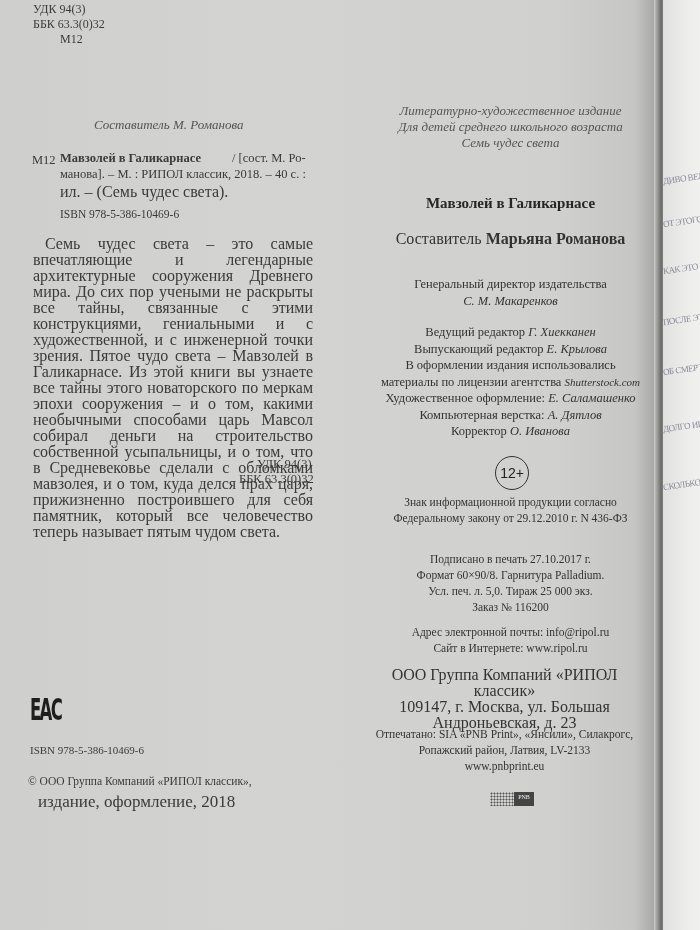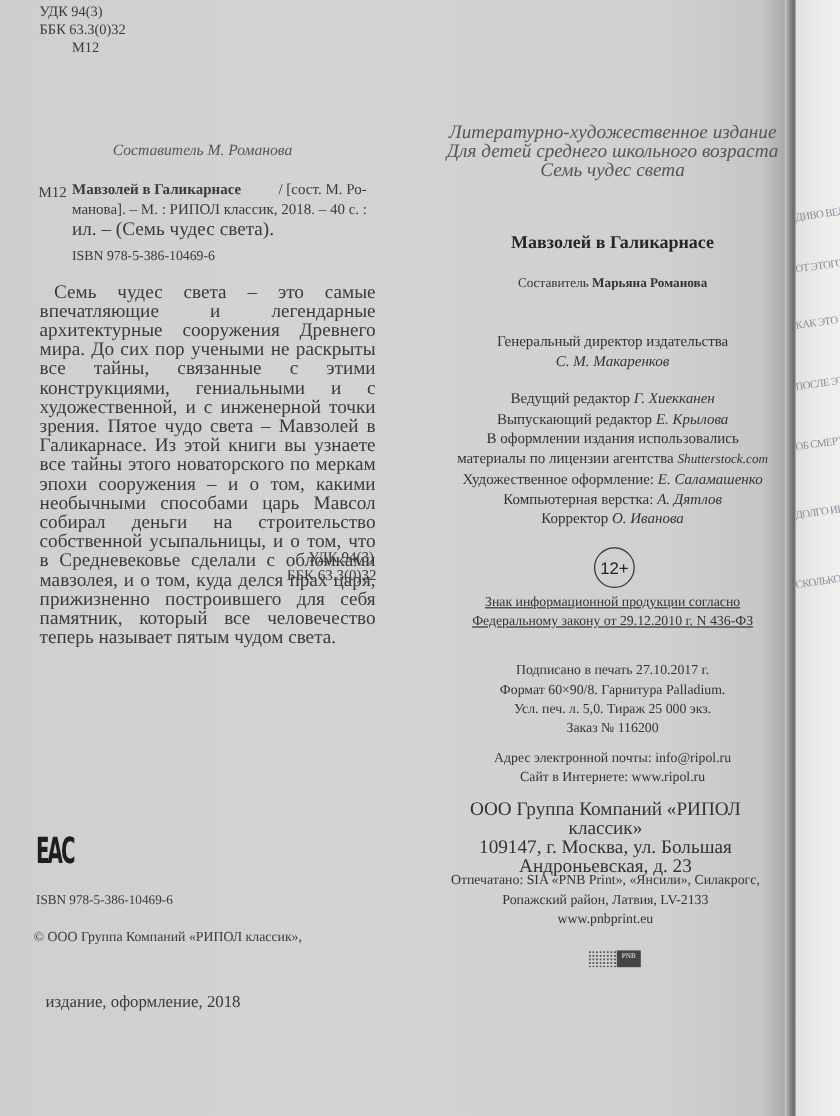--- a/index.html
+++ b/index.html
@@ -85,31 +85,31 @@
 
   <p class="left-body" style="margin:0;">Семь чудес света – это самые впечатляющие и легендарные архитектурные сооружения Древнего мира. До сих пор учеными не раскрыты все тайны, связанные с этими конструкциями, гениальными и с художественной, и с инженерной точки зрения. Пятое чудо света – Мавзолей в Галикарнасе. Из этой книги вы узнаете все тайны этого новаторского по меркам эпохи сооружения – и о том, какими необычными способами царь Мавсол собирал деньги на строительство собственной усыпальницы, и о том, что в Средневековье сделали с обломками мавзолея, и о том, куда делся прах царя, прижизненно построившего для себя памятник, который все человечество теперь называет пятым чудом света.</p>
 
   <div class="abs sm" style="left:257px;top:457px;font-size:12.5px;">УДК 94(3)</div>
   <div class="abs sm" style="left:239px;top:472px;font-size:12.5px;">ББК 63.3(0)32</div>
 
   <div class="eac">EAC</div>
 
   <div class="abs sm" style="left:30px;top:744px;font-size:11px;">ISBN 978-5-386-10469-6</div>
   <div class="abs sm" style="left:28px;top:775px;font-size:11.5px;">© ООО Группа Компаний «РИПОЛ классик»,</div>
-  <div class="abs sm" style="left:38px;top:792px;font-size:14px;margin-top:36px;">издание, оформление, 2018</div>
+  <div class="abs sm" style="left:38px;top:792px;font-size:17px;">издание, оформление, 2018</div>
 
-  <div class="rcol it" style="top:103px;font-size:16px;line-height:16px;color:#555;font-family:Liberation Serif, serif;">
+  <div class="rcol it" style="top:103px;font-size:13px;line-height:16px;color:#555;font-family:Liberation Serif, serif;">
     <div>Литературно-художественное издание</div>
     <div>Для детей среднего школьного возраста</div>
     <div>Семь чудес света</div>
   </div>
 
   <div class="rcol" style="top:195px;font-size:15px;font-weight:bold;color:#262626;">Мавзолей в Галикарнасе</div>
 
-  <div class="rcol" style="top:230px;font-size:11px;">
+  <div class="rcol" style="top:230px;font-size:16px;">
     <span>Составитель</span>
     <b class="h">Марьяна Романова</b>
   </div>
 
   <div class="rcol" style="top:276px;font-size:12.5px;line-height:17px;">
     <div>Генеральный директор издательства</div>
     <div class="it">С. М. Макаренков</div>
   </div>
 
   <div class="rcol" style="top:324px;font-size:12.5px;line-height:16.5px;">
@@ -135,21 +135,21 @@
       <span class="it">А. Дятлов</span>
     </div>
     <div>
       <span>Корректор</span>
       <span class="it">О. Иванова</span>
     </div>
   </div>
 
   <div class="age-badge">12+</div>
 
-  <div class="rcol" style="top:494px;font-size:11.5px;line-height:16px;text-decoration:underline;">
+  <div class="rcol" style="top:494px;font-size:11.5px;line-height:16px;">
     <div>Знак информационной продукции согласно</div>
     <div>Федеральному закону от 29.12.2010 г. N 436-ФЗ</div>
   </div>
 
   <div class="rcol" style="top:551px;font-size:11.5px;line-height:16px;">
     <div>Подписано в печать 27.10.2017 г.</div>
     <div>Формат 60×90/8. Гарнитура Palladium.</div>
     <div>Усл. печ. л. 5,0. Тираж 25 000 экз.</div>
     <div>Заказ № 116200</div>
   </div>

